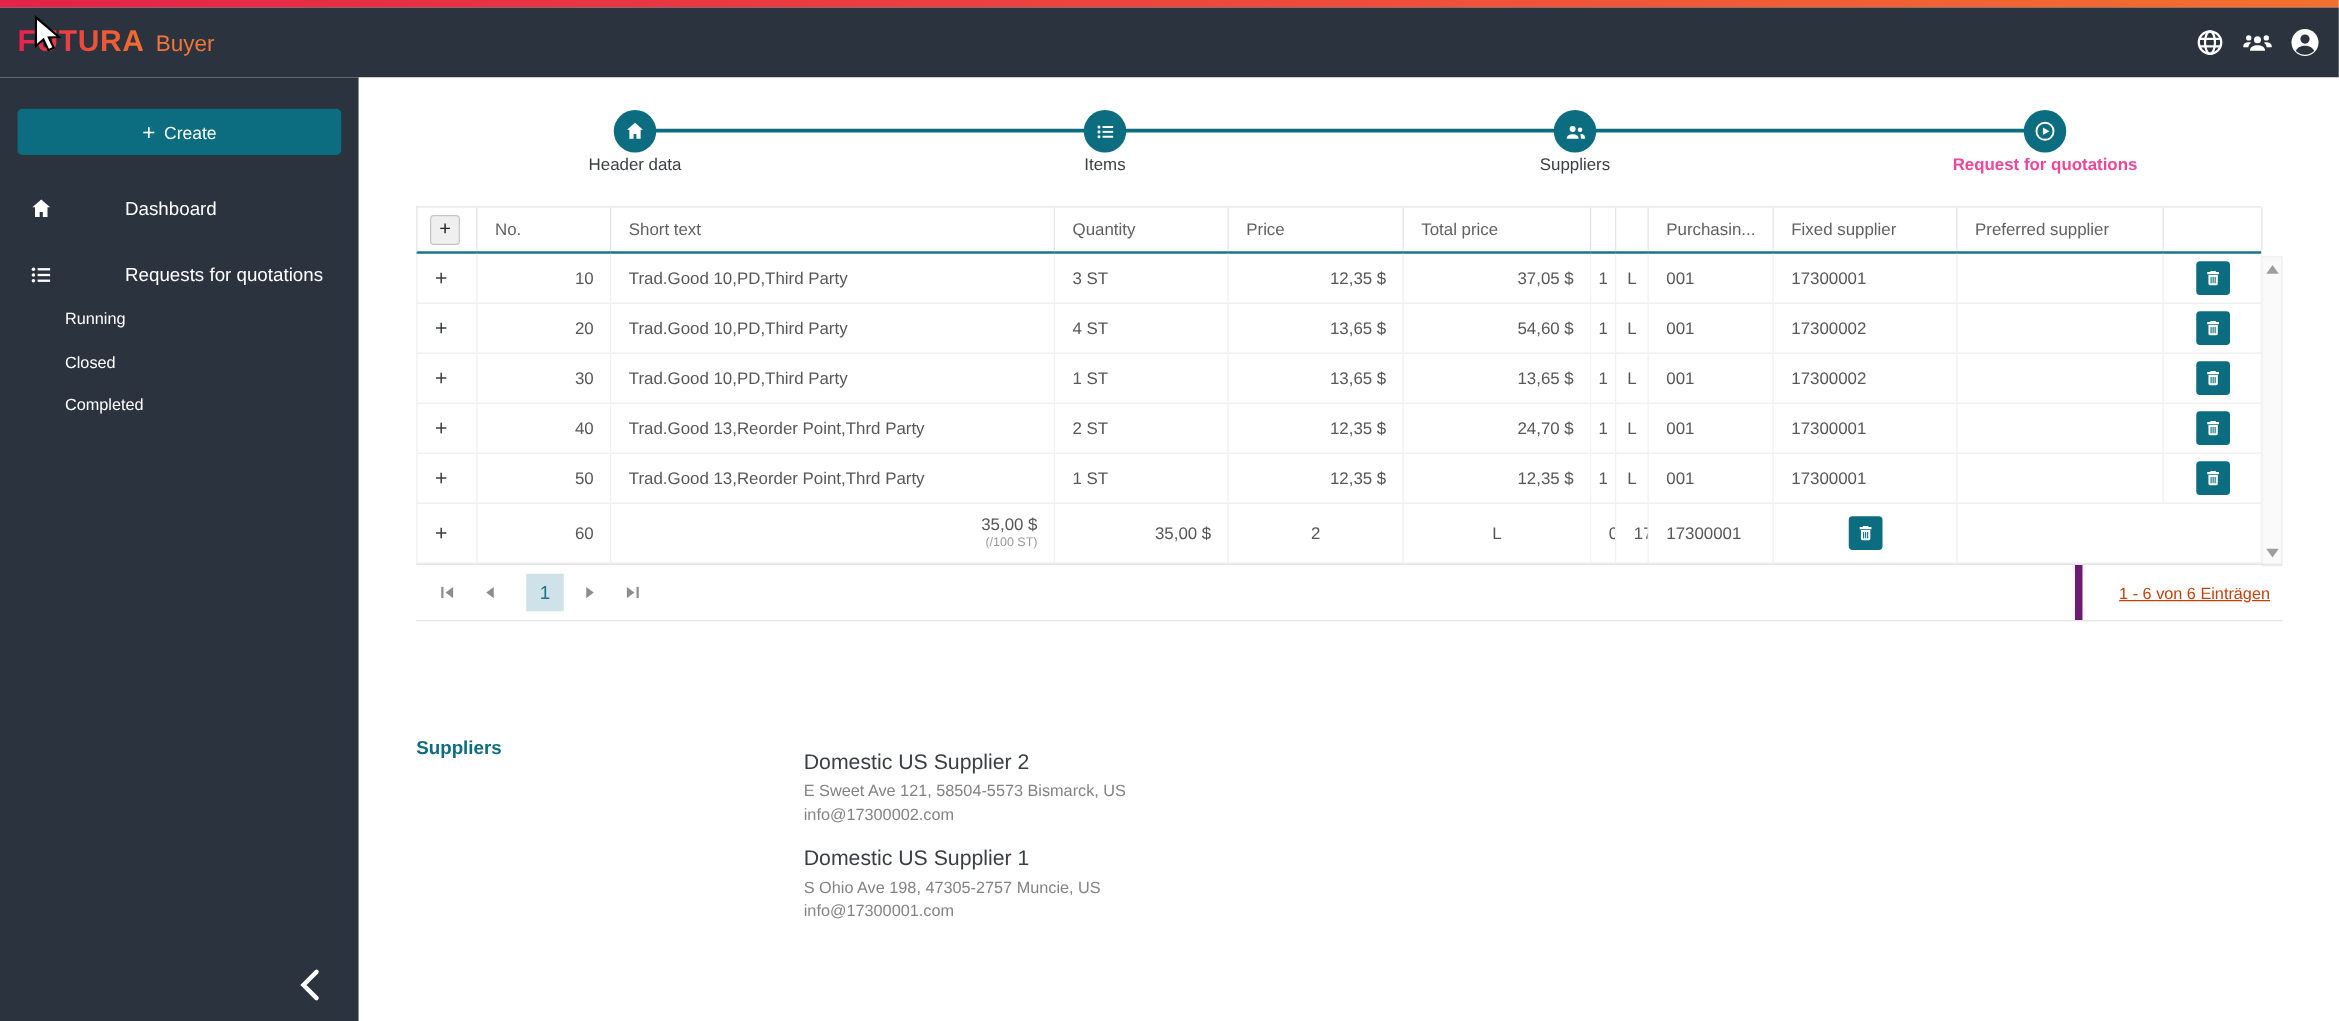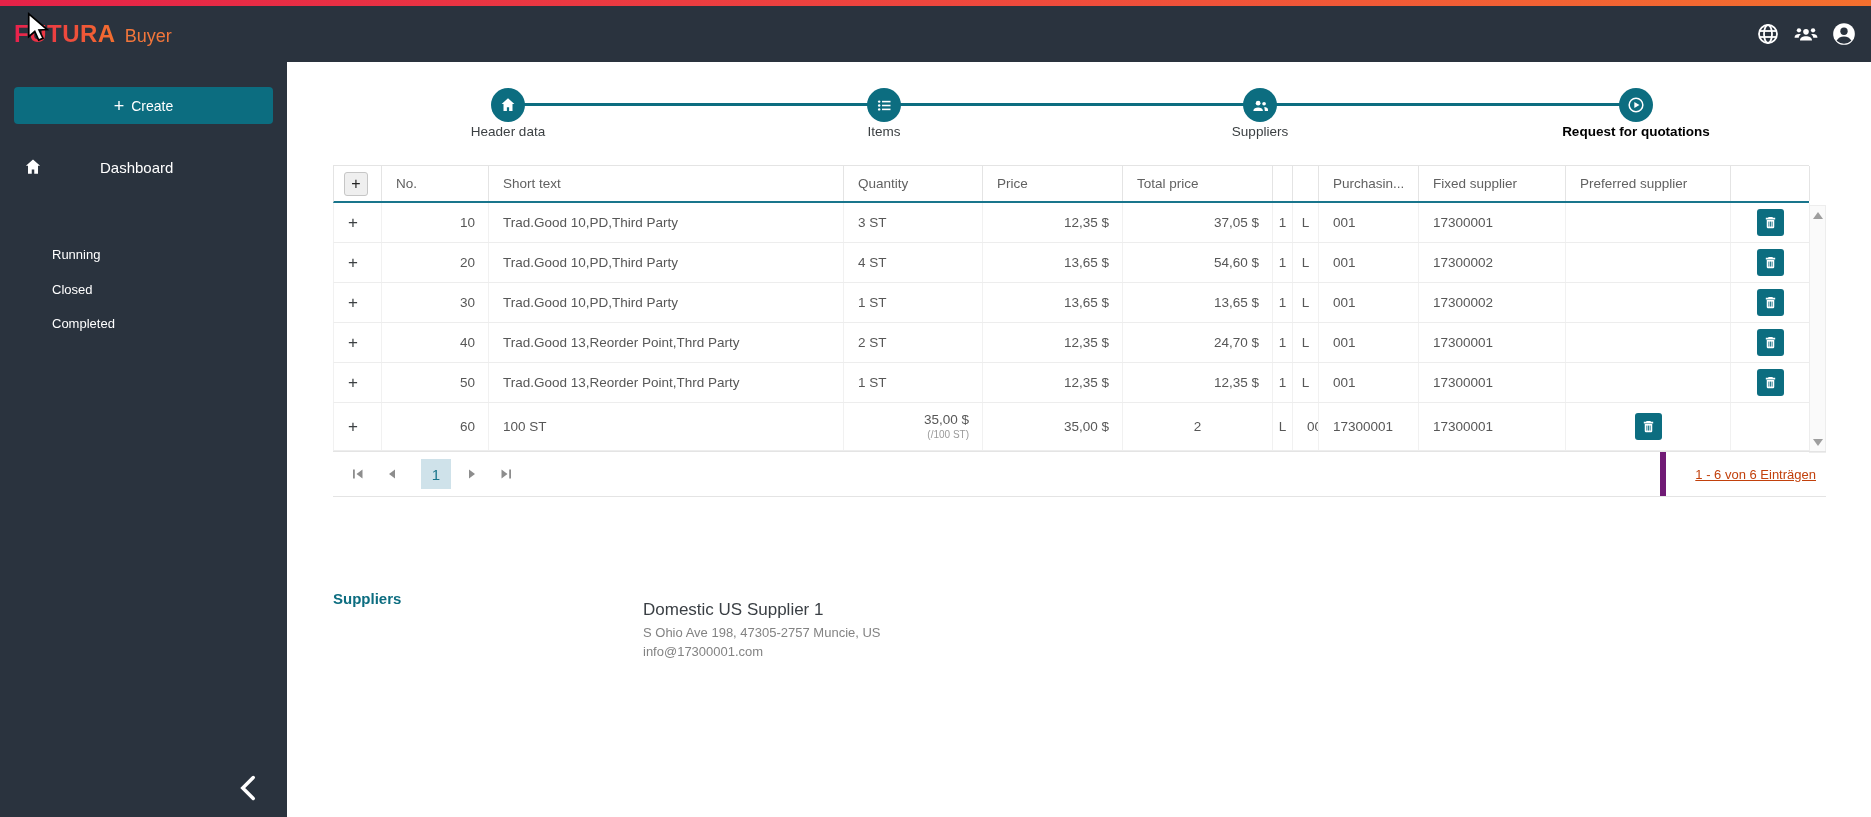--- a/index.html
+++ b/index.html
@@ -43,21 +43,21 @@
   
   .main { position:absolute; left:287px; top:62px; width:1584px; height:755px; background:#fff; }
 
   
   .stepper { position:absolute; left:0; top:0; width:1584px; height:90px; }
   .stepline { position:absolute; top:41px; height:3px; background:#0c6d80; left:221px; width:1128px; }
   .stepnode { position:absolute; top:26px; width:34px; height:34px; border-radius:50%;
               background:#0c6d80; display:flex; align-items:center; justify-content:center; cursor:pointer; }
   .steplabel { position:absolute; top:62px; width:220px; text-align:center;
                font-size:13.5px; color:#3c4043; }
-  .steplabel.active { font-weight:700; color:#000000; }
+  .steplabel.active { font-weight:700; color:#ec4899; }
   .n1 { left:204px; } .l1 { left:111px; }
   .n2 { left:580px; } .l2 { left:487px; }
   .n3 { left:956px; } .l3 { left:863px; }
   .n4 { left:1332px; } .l4 { left:1239px; }
 
   
   .table-wrap { position:absolute; left:46px; top:103px; width:1493px; }
   .grid { display:grid; grid-template-columns:48px 107px 355px 139px 140px 150px 20px 26px 100px 147px 165px 79px; width:1476px; }
   .thead { height:38px; border-top:1px solid #e4e4e4; border-left:1px solid #e4e4e4;
            border-bottom:2px solid #19758c; }
@@ -158,20 +158,33 @@
 
   <div class="navitem" style="top:88px">
     <span class="nicon">
       <svg width="20" height="20" viewBox="0 0 24 24" fill="#fff">
           <path d="M12 3 3.5 10.5H6V20h4.5v-5h3v5H18v-9.5h2.5z"></path>
         </svg>
     </span>
     <span class="lbl">Dashboard</span>
   </div>
 
+  <div class="navitem" style="top:141px">
+    <span class="nicon">
+      <svg width="20" height="20" viewBox="0 0 24 24" fill="#fff">
+        <circle cx="4.5" cy="6.5" r="1.7"></circle>
+          <circle cx="4.5" cy="12" r="1.7"></circle>
+          <circle cx="4.5" cy="17.5" r="1.7"></circle>
+        <rect x="8.5" y="5.4" width="12" height="2.2"></rect>
+          <rect x="8.5" y="10.9" width="12" height="2.2"></rect>
+          <rect x="8.5" y="16.4" width="12" height="2.2"></rect>
+      </svg>
+    </span>
+    <span class="lbl">Requests for quotations</span>
+  </div>
 
   <div class="subitem" style="top:178px">Running</div>
   <div class="subitem" style="top:213px">Closed</div>
   <div class="subitem" style="top:247px">Completed</div>
 
   <div class="collapse">
     <svg width="22" height="28" viewBox="0 0 12 16" fill="none" stroke="#fff" stroke-width="2" stroke-linecap="round">
       <polyline points="9,2 3,8 9,14"></polyline>
     </svg>
   </div>
@@ -381,21 +394,20 @@
                 </g>
               </svg>
             </button>
           </div>
         </div>
         <div class="grid trow tall">
           <div class="tcell">
             <button class="expand-btn">+</button>
           </div>
           <div class="tcell right">60</div>
-          <div class="tcell">100 ST</div>
           <div class="tcell stack right">
             <span>35,00 $</span>
             <span class="unit">(/100 ST)</span>
           </div>
           <div class="tcell right">35,00 $</div>
           <div class="tcell center">2</div>
           <div class="tcell center">L</div>
           <div class="tcell">001</div>
           <div class="tcell">17300001</div>
           <div class="tcell">17300001</div>
@@ -442,18 +454,23 @@
             <rect x="11.2" y="3.5" width="1.8" height="9" fill="#8d8d8d"></rect>
           </svg>
       </button>
       <div class="entries">1 - 6 von 6 Einträgen</div>
     </div>
   </div>
 
   <div class="sup-title">Suppliers</div>
   <div class="sup-list">
     <div class="sup-entry">
+      <div class="sup-name">Domestic US Supplier 2</div>
+      <div class="sup-addr">E Sweet Ave 121, 58504-5573 Bismarck, US</div>
+      <div class="sup-mail">info@17300002.com</div>
+    </div>
+    <div class="sup-entry">
       <div class="sup-name">Domestic US Supplier 1</div>
       <div class="sup-addr">S Ohio Ave 198, 47305-2757 Muncie, US</div>
       <div class="sup-mail">info@17300001.com</div>
     </div>
   </div>
 </div>
 
 </body></html>

